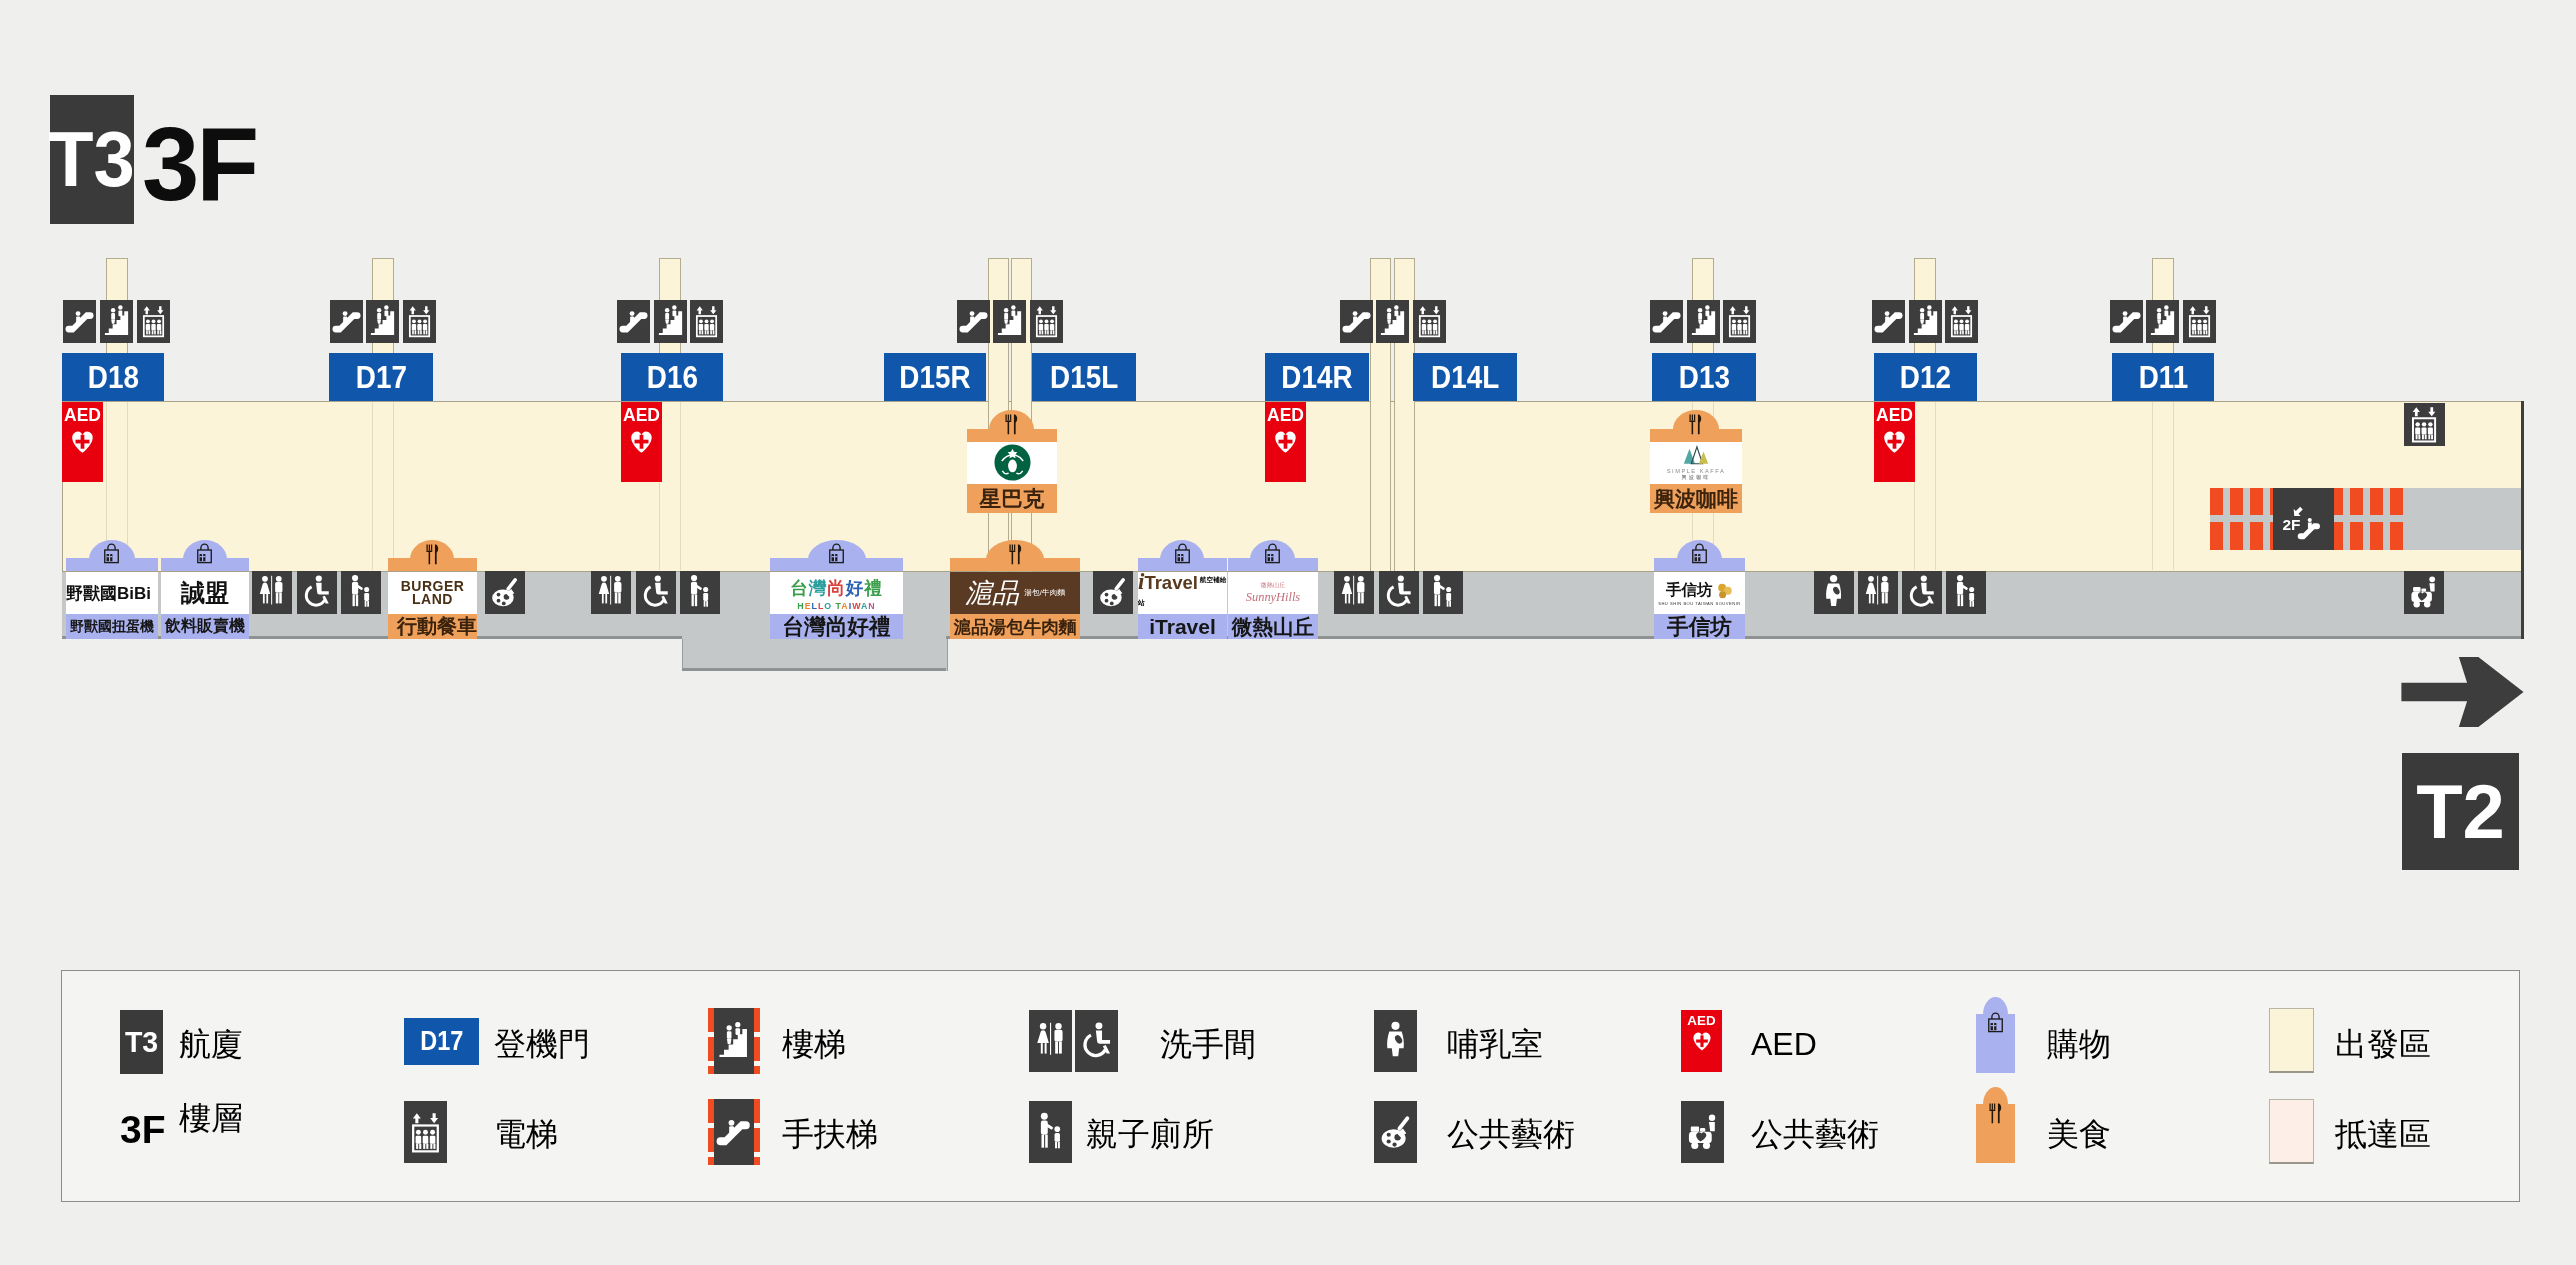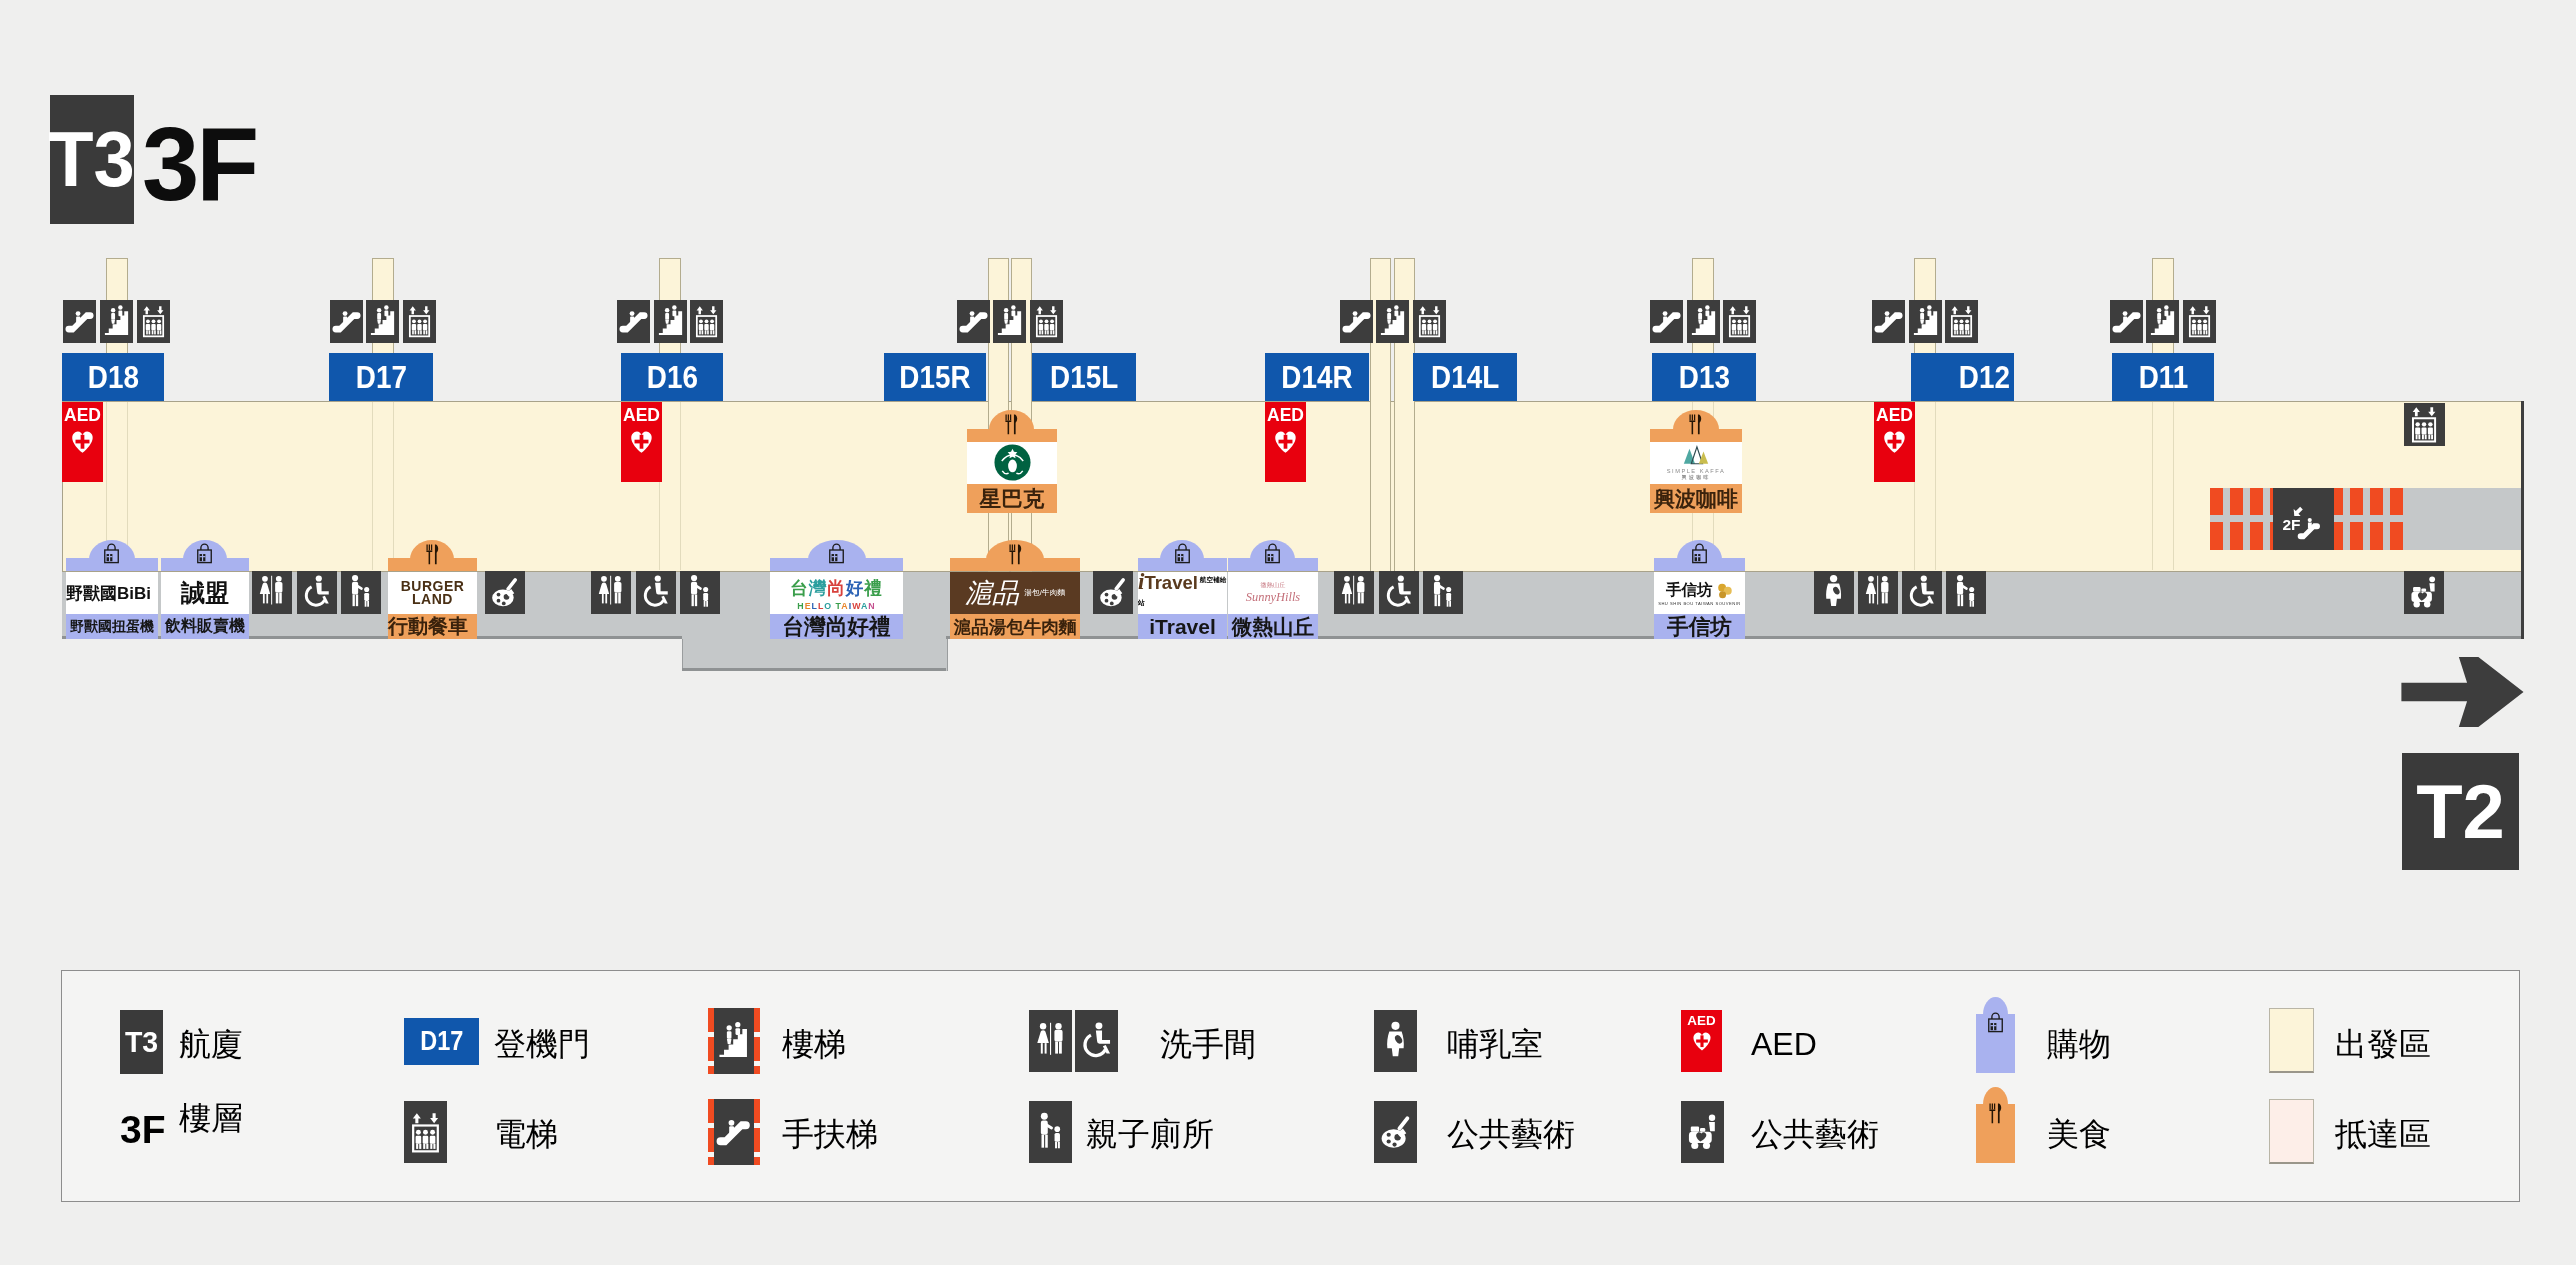--- a/index.html
+++ b/index.html
@@ -455,21 +455,21 @@
       </div>
       <div class="gate flexc" style="position: absolute; left: 1265px; top: 353px; width: 104px; height: 48px; display: flex; align-items: center; justify-content: center;">
         <span>D14R</span>
       </div>
       <div class="gate flexc" style="position: absolute; left: 1413px; top: 353px; width: 104px; height: 48px; display: flex; align-items: center; justify-content: center;">
         <span>D14L</span>
       </div>
       <div class="gate flexc" style="position: absolute; left: 1652px; top: 353px; width: 104px; height: 48px; display: flex; align-items: center; justify-content: center;">
         <span>D13</span>
       </div>
-      <div class="gate flexc" style="position: absolute; left: 1874px; top: 353px; width: 103px; height: 48px; display: flex; align-items: center; justify-content: flex-end; margin-left: 37px;">
+      <div class="gate flexc" style="position: absolute; left: 1874px; top: 353px; width: 103px; height: 48px; display: flex; align-items: center; justify-content: center;">
         <span>D12</span>
       </div>
       <div class="gate flexc" style="position: absolute; left: 2112px; top: 353px; width: 102px; height: 48px; display: flex; align-items: center; justify-content: center;">
         <span>D11</span>
       </div>
       <div class="aedbox" style="position: absolute; left: 62px; top: 402px; width: 41px; height: 80px;">
         <div class="aedtxt" style="font-size:17.5px">AED</div>
         <div style="width:31px;height:30px"><svg viewBox="0 0 60 56">
             <path d="M30 52 C8 34 6 18 16 12 c7 -4 13 1 14 6 c1 -5 7 -10 14 -6 c10 6 8 22 -14 40z" fill="#fff"></path>
             <rect x="26.4" y="17" width="7.2" height="27" fill="#e8000e"></rect>
@@ -768,21 +768,21 @@
         <div style="position: absolute; left: 31px; top: 541px; width: 27px; height: 29px;"><svg viewBox="0 0 60 60">
             <g stroke="#241505" stroke-width="2.8" fill="none">
               <path d="M18 8 v13 M23 8 v13 M28 8 v13"></path>
             </g>
             <path d="M16.5 21 h13 v3.4 h-4.8 v27 h-3.4 v-27 h-4.8 z" fill="#241505"></path>
             <path d="M38 8 c5.5 3.5 6.5 13 1.2 18 V51.4 h-3.8 V8 z" fill="#241505"></path>
           </svg></div>
         <div class="logoband flexc" style="position: absolute; left: 0px; top: 572px; width: 100%; height: 42px; display: flex; align-items: center; justify-content: center; background: rgb(255, 255, 255);">
           <div style="font-weight:900;font-size:14px;color:#4a3015;line-height:.95;text-align:center;letter-spacing:0.5px">BURGER<br>LAND</div>
         </div>
-        <div class="tlabel flexc" style="position: absolute; left: 0px; top: 614px; width: 100%; height: 25px; display: flex; align-items: center; justify-content: flex-start; background: rgb(239, 160, 91); font-size: 20px; color: rgb(58, 34, 12);">
+        <div class="tlabel flexc" style="position: absolute; left: 0px; top: 614px; width: 100%; height: 25px; display: flex; align-items: center; justify-content: flex-end; background: rgb(239, 160, 91); font-size: 20px; color: rgb(58, 34, 12);">
           <span>行動餐車</span>
         </div>
       </div>
       <div style="position: absolute; left: 770px; top: 0px; width: 133px;">
         <div class="bump" style="position: absolute; left: 38px; top: 540px; width: 58px; height: 19.6px; background: rgb(169, 178, 239);"></div>
         <div style="position: absolute; left: 0px; top: 558px; width: 100%; height: 13.4px; background: rgb(169, 178, 239);"></div>
         <div style="position: absolute; left: 53px; top: 541px; width: 27px; height: 29px;"><svg viewBox="0 0 60 60">
             <path d="M22 20 v-5 a8 8 0 0 1 16 0 v5" fill="none" stroke="#1c1c1c" stroke-width="3"></path>
             <rect x="15" y="20" width="30" height="28" fill="none" stroke="#1c1c1c" stroke-width="3"></rect>
             <rect x="19" y="29" width="13" height="16" fill="#1c1c1c"></rect>

